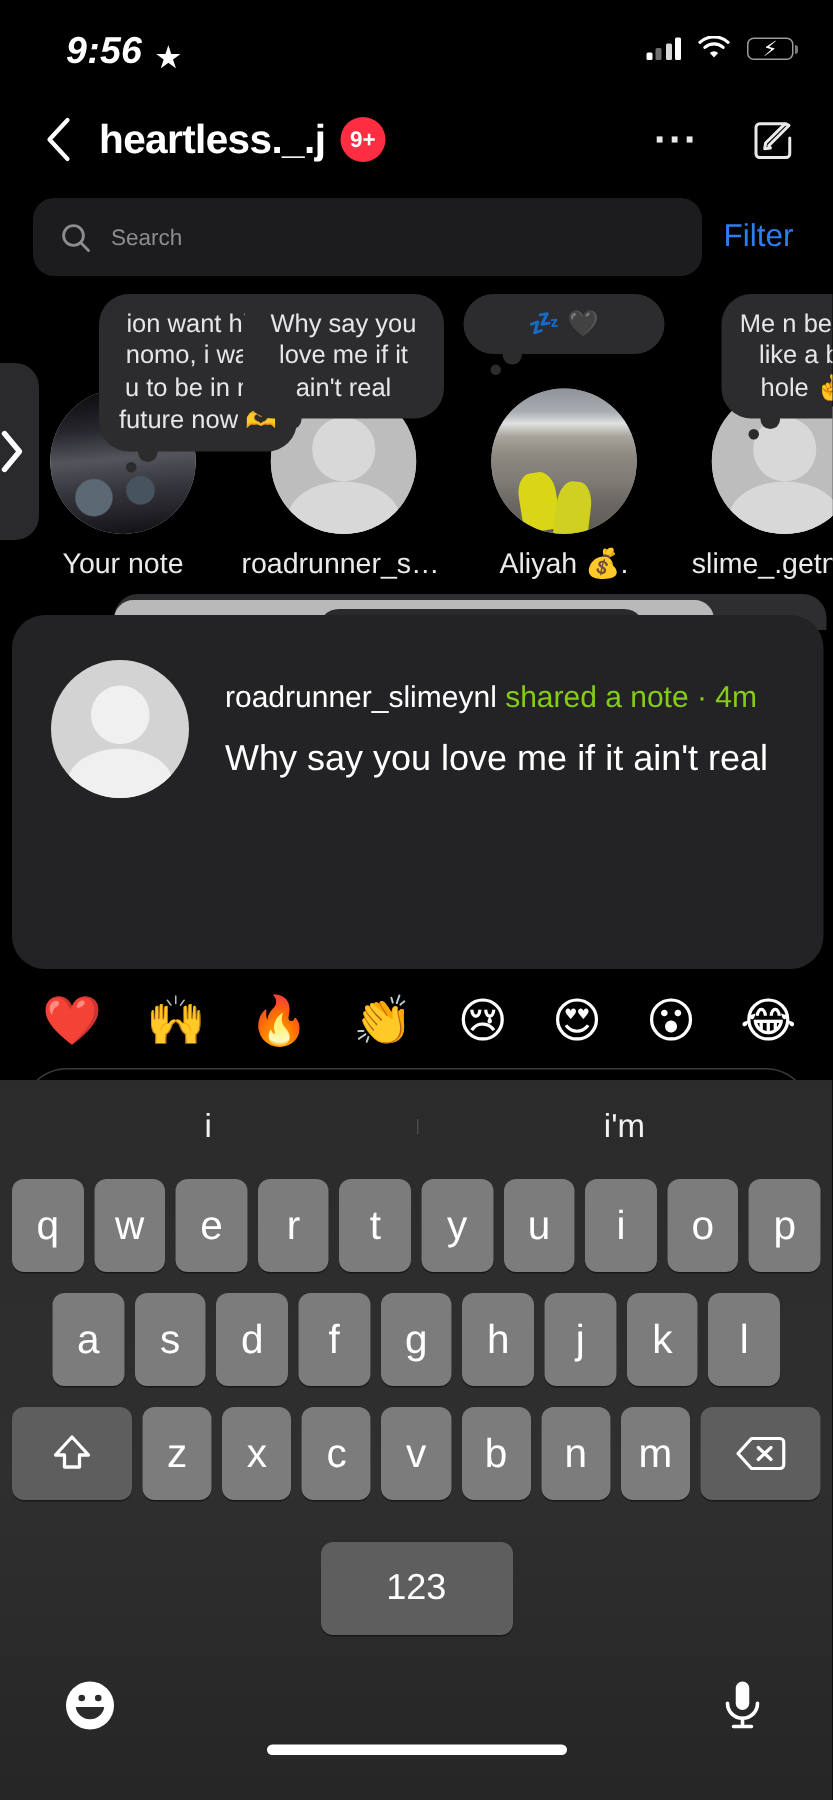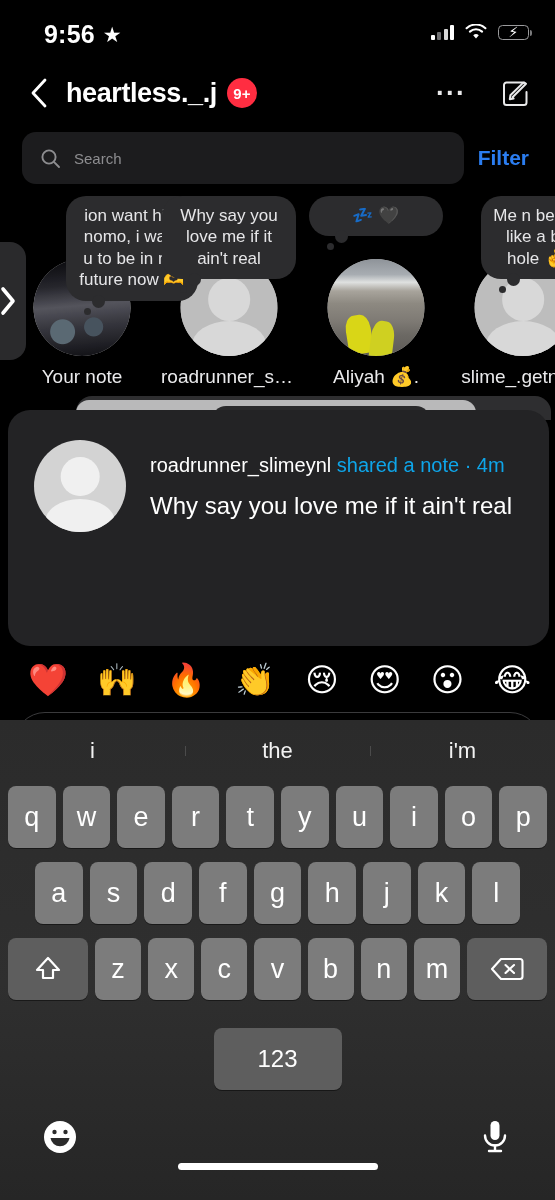--- a/index.html
+++ b/index.html
@@ -8,21 +8,21 @@
     width:555px; height:1200px; position:relative; overflow:hidden;
     font-family:"Liberation Sans","DejaVu Sans",sans-serif;
     color:#fff; -webkit-font-smoothing:antialiased;
   }
 
   
   .statusbar{ height:62px; position:relative; }
   .sb-time{
     position:absolute; left:44px; top:20px;
     font-size:25px; font-weight:600; letter-spacing:.2px;
-    display:flex; align-items:center; gap:8px;
+    display:flex; align-items:flex-end; gap:8px;font-style:italic;
   }
   .sb-star{ font-size:21px; line-height:1; }
   .sb-right{
     position:absolute; right:26px; top:24px;
     display:flex; align-items:center; gap:11px;
   }
   .sig{ display:flex; align-items:flex-end; gap:2.5px; height:15px; }
   .sig i{ width:4px; background:#8a8a8d; border-radius:1px; display:block; }
   .sig i:nth-child(1){ height:5px; background:#fff;}
   .sig i:nth-child(2){ height:8px; background:#6e6e70;}
@@ -72,21 +72,21 @@
     display:flex; align-items:center; gap:14px;
     padding:8px 22px 10px 22px;
   }
   .searchbox{
     flex:1; height:52px; background:#1c1c1e; border-radius:14px;
     display:flex; align-items:center; padding:0 18px; gap:13px;
   }
   .s-ico{ width:21px; height:21px; flex:0 0 auto; }
   .s-ph{ font-size:15px; color:#8d8d90; }
   .filter-btn{
-    font-size:21px; color:#2b7df0; font-weight:700;
+    font-size:21px; color:#2b7df0; font-weight:400;
     padding-right:4px; cursor:pointer; white-space:nowrap;
   }
 
   
   .notes-wrap{ position:relative; height:200px; }
   .notes-scroll{
     display:flex; align-items:flex-end; height:100%;
     padding-left:10px; gap:3px;
   }
   .note-item{
@@ -196,21 +196,21 @@
     border-radius:50%; background:#f0f0f0;
   }
   .card-av::after{
     content:''; position:absolute; left:50%; bottom:-14%;
     transform:translateX(-50%); width:76%; height:50%;
     border-radius:50% 50% 45% 45%; background:#f0f0f0;
   }
   .card-body{ padding-top:13px; }
   .card-meta{ font-size:20px; line-height:1.2; }
   .card-meta b{ font-weight:400; color:#fff; }
-  .card-meta span{ color:#0ea5e9; font-weight:400; }
+  .card-meta span{ color:#84cc16; font-weight:400; }
   .card-note-text{
     font-size:24px; color:#fff; margin-top:14px; line-height:1.25;
   }
 
   
   .reactions{
     display:flex; justify-content:space-between;
     padding:18px 24px 6px 28px;
   }
   .reactions span{ font-size:32px; cursor:pointer; line-height:1; }
@@ -411,21 +411,20 @@
   <div class="msg-input">
     <span class="caret"></span>
     <span class="msg-ph">Send message...</span>
   </div>
 </div>
 
 <div class="keyboard">
 
   <div class="kb-suggest">
     <span class="sug">i</span>
-    <span class="sug">the</span>
     <span class="sug">i'm</span>
   </div>
 
   <div class="kb-rows">
 
     <div class="kb-row r1">
       <span class="key">q</span>
       <span class="key">w</span>
       <span class="key">e</span>
       <span class="key">r</span>

